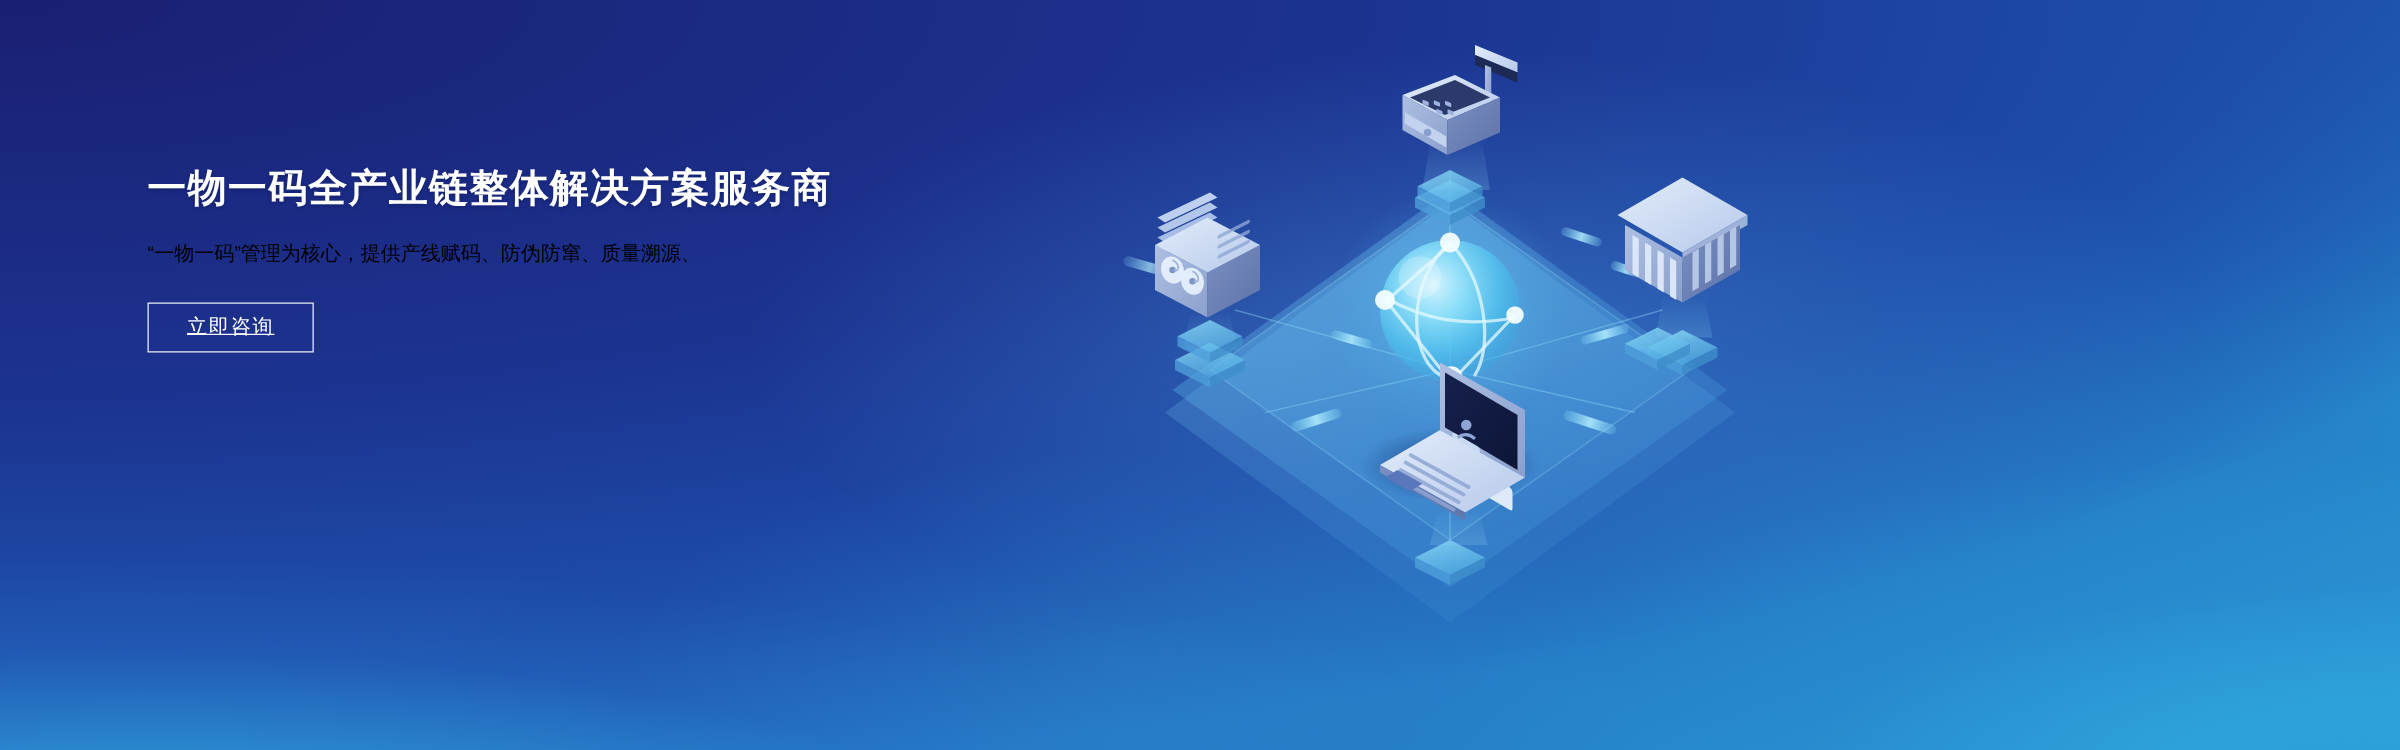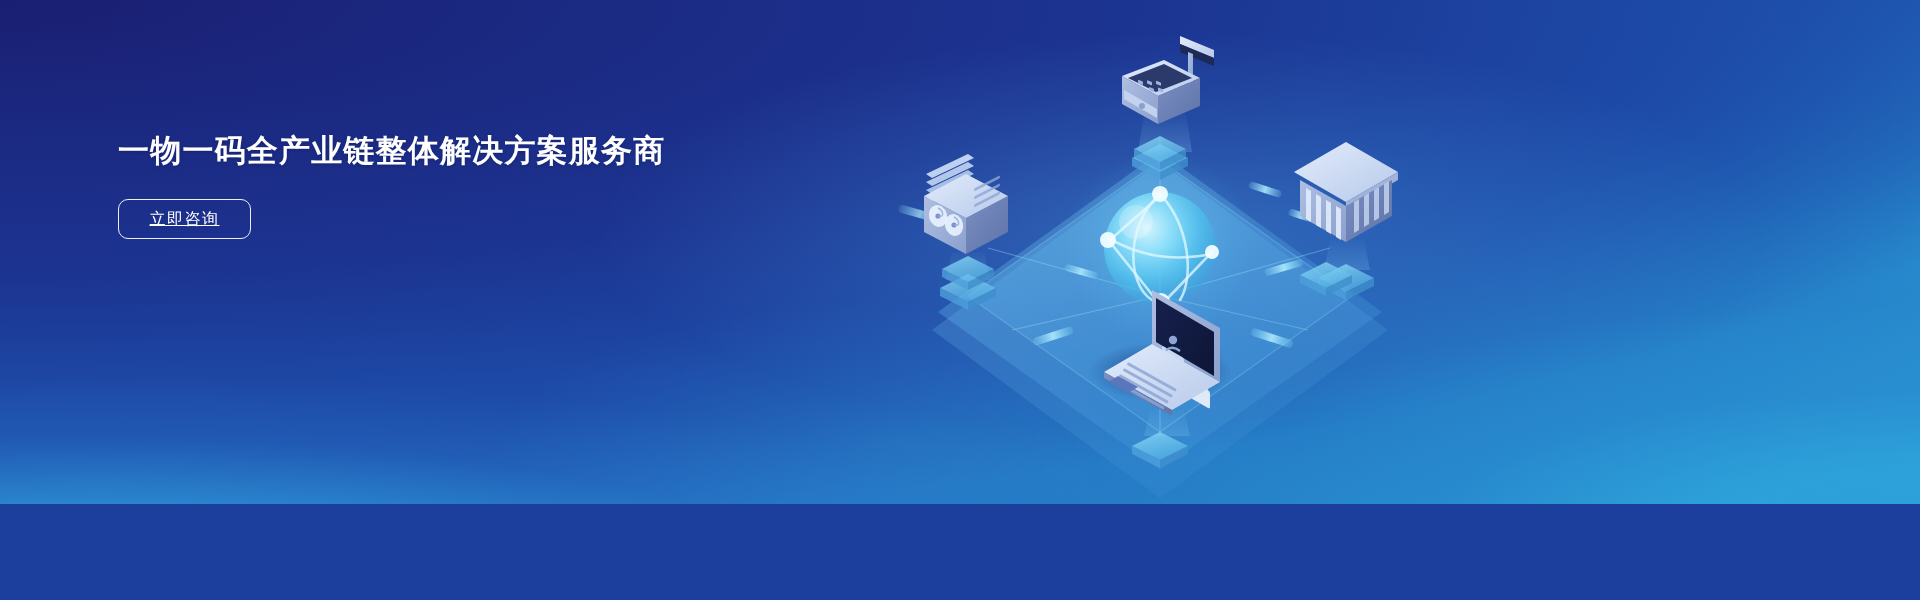--- a/index.html
+++ b/index.html
@@ -2,21 +2,21 @@
 <html><head>
 <meta charset="utf-8">
 <style>
   html,body{margin:0;padding:0;}
   body{
     width:1920px;height:600px;overflow:hidden;
     font-family:"Liberation Sans","DejaVu Sans",sans-serif;
     background:#1c3f9e;
   }
   .hero{
-    position:relative;width:1920px;height:504px;overflow:hidden;
+    position:relative;width:1920px;height:600px;overflow:hidden;
     background:
       radial-gradient(120% 95% at 4% 118%, #36b7e8 0%, rgba(54,183,232,0.92) 9%, rgba(46,150,216,0.72) 20%, rgba(38,110,196,0.40) 33%, rgba(30,80,170,0.12) 46%, rgba(30,80,170,0) 58%),
       radial-gradient(105% 110% at 100% 104%, #2c9fd8 0%, rgba(44,159,216,0.85) 10%, rgba(38,126,200,0.55) 24%, rgba(32,92,178,0.22) 40%, rgba(32,92,178,0) 56%),
       radial-gradient(140% 130% at 0% 0%, #1a1f72 0%, #1b2a83 22%, #1c3491 42%, #1d49a6 62%, rgba(29,73,166,0) 82%),
       linear-gradient(160deg, #1d2a86 0%, #1c3c9c 24%, #1d52ae 46%, #2273c2 66%, #2a9ad6 86%, #33b4e6 100%);
   }
   
   .bloom{
     position:absolute;inset:0;pointer-events:none;
     background:
@@ -32,39 +32,40 @@
     text-shadow:0 1px 3px rgba(8,20,70,0.35);
   }
   .sub{
     font-size:16.5px;color:#eef6ff;line-height:2.0;letter-spacing:0.6px;
     margin:0;font-weight:400;text-shadow:0 1px 2px rgba(8,20,70,0.28);
   }
   .cta-wrap{margin-top:28px;}
   .cta{
     display:inline-block;box-sizing:border-box;
     width:133px;height:40px;line-height:38px;text-align:center;
-    border:1px solid rgba(255,255,255,0.92);border-radius:10px;
+    border:1px solid rgba(255,255,255,0.92);border-radius:0;
     color:#ffffff;font-size:16px;letter-spacing:1.5px;
     background:transparent;cursor:pointer;
   }
 
   
   .art{position:absolute;left:860px;top:0;width:680px;height:600px;}
   .art svg{display:block;width:680px;height:600px;}
 </style>
 </head>
 <body>
 
 <div class="hero">
   <div class="bloom"></div>
 
   <div class="copy">
     <h1 class="headline">一物一码全产业链整体解决方案服务商</h1>
     <p class="sub">
       </p>
+      <div>“一物一码”管理为核心，提供产线赋码、防伪防窜、质量溯源、</div>
     <p></p>
     <div class="cta-wrap">
       <a class="cta" href="#">立即咨询</a>
     </div>
   </div>
 
   <div class="art">
     <svg viewBox="0 0 680 600" xmlns="http://www.w3.org/2000/svg">
       <defs>
         <linearGradient id="platTop" x1="0" y1="0" x2="0.6" y2="1">

